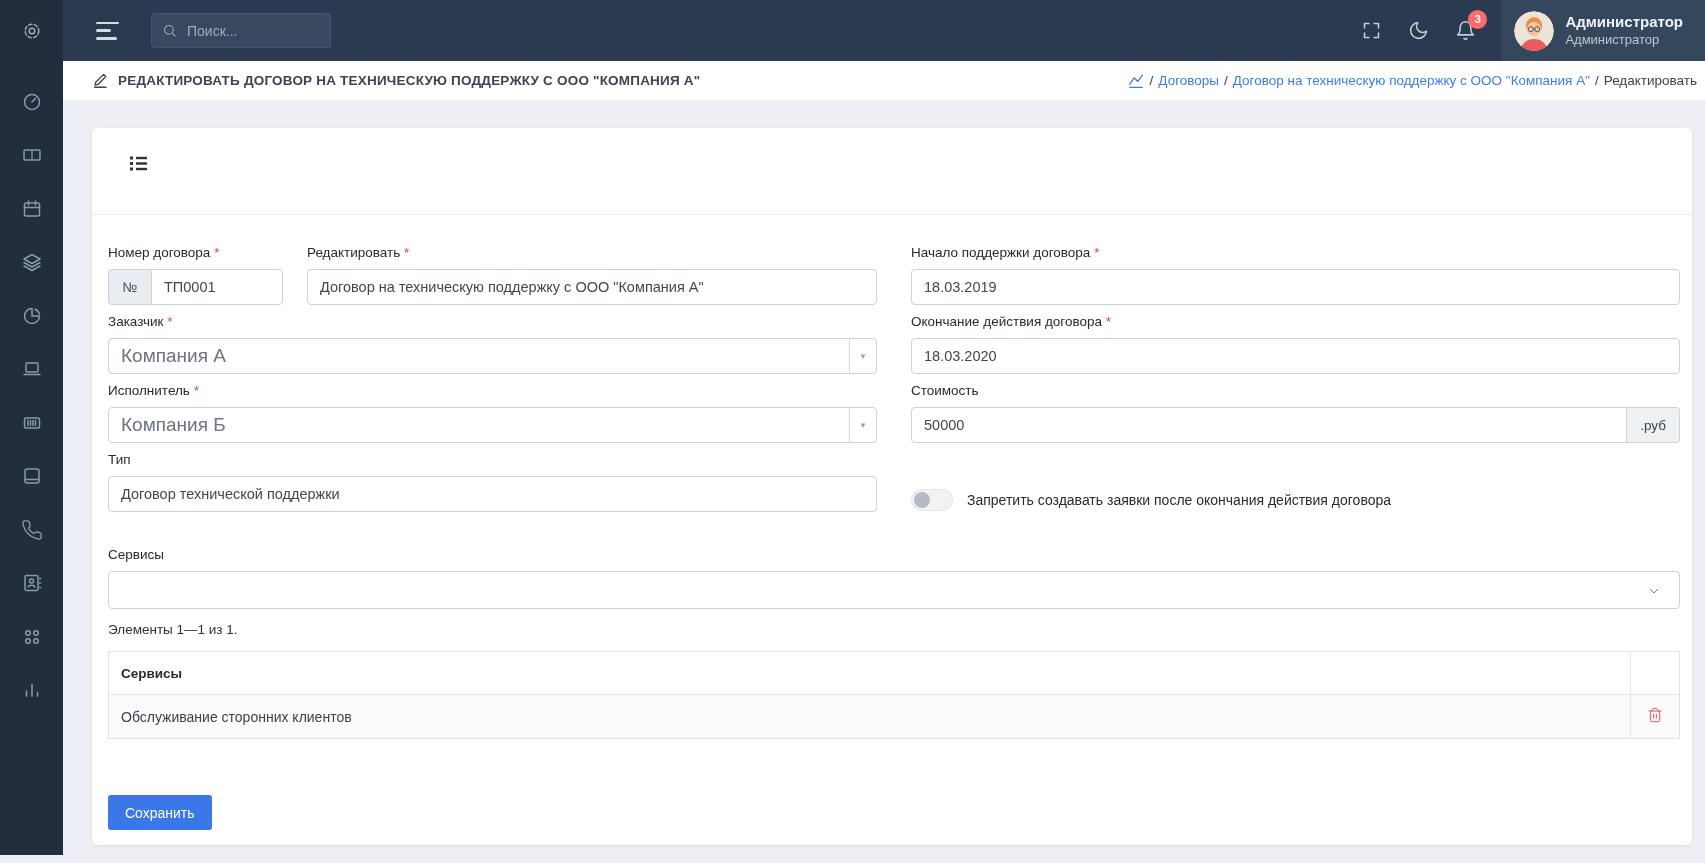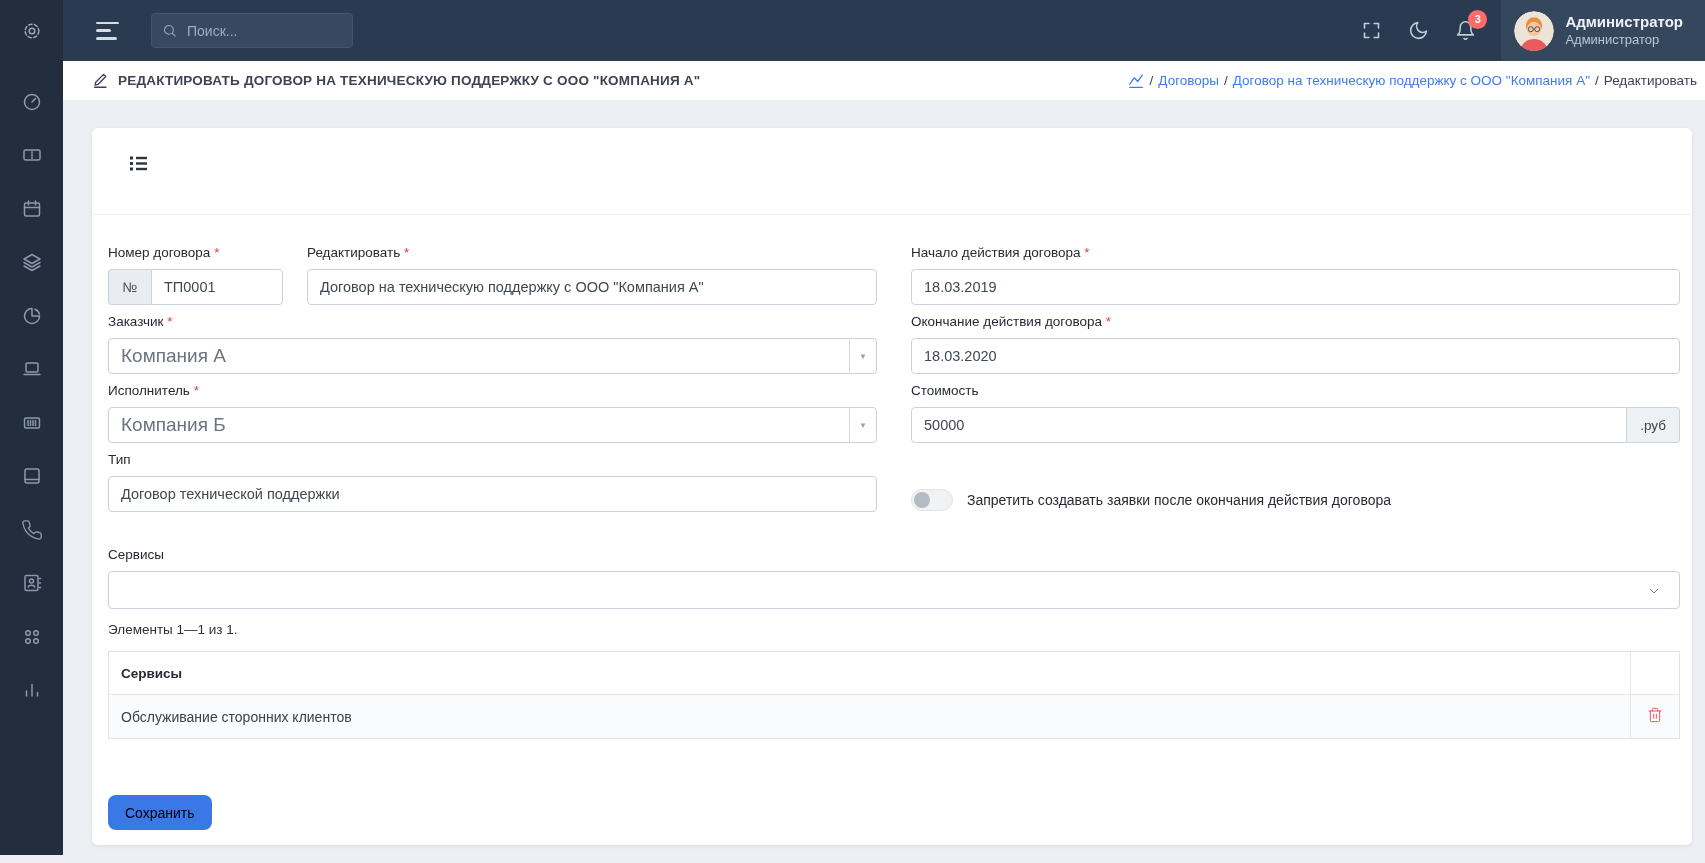--- a/index.html
+++ b/index.html
@@ -25,21 +25,21 @@
 
   
   .topbar {
     position:absolute; left:63px; top:0; right:0; height:61px;
     background:#2a3a50; display:flex; align-items:center; z-index:2;
   }
   .hamburger { margin-left:33px; width:24px; height:18px; display:flex; flex-direction:column; justify-content:space-between; cursor:pointer; }
   .hamburger span { display:block; height:2.6px; border-radius:2px; background:#d4dce6; }
   .hamburger .h1 { width:23px; } .hamburger .h2 { width:15px; } .hamburger .h3 { width:21px; }
   .search {
-    margin-left:31px; width:202px; height:35px; background:#37485f;
+    margin-left:31px; width:180px; height:35px; background:#37485f;
     border:1px solid #44566f; border-radius:4px;
     display:flex; align-items:center; padding:0 10px; gap:8px;
   }
   .search svg { stroke:#9aa9bc; fill:none; stroke-width:1.8; stroke-linecap:round; flex:0 0 auto; }
   .search input {
     background:transparent; border:none; outline:none; width:100%;
     font-family:"Liberation Sans",sans-serif; font-size:14px; color:#dde4ec;
   }
   .search input::placeholder { color:#9fadbf; }
   .top-actions { margin-left:auto; display:flex; align-items:center; gap:23px; margin-right:24px; }
@@ -132,21 +132,21 @@
     text-align:left; font-size:13.5px; font-weight:bold; color:#262b33;
     padding:12px 12px; height:43px; background:#fff;
   }
   table.services td { font-size:14px; color:#3c424a; padding:12px 12px; height:43px; border-top:1px solid #e3e7eb; background:#fafbfc; }
   .col-actions { width:49px; border-left:1px solid #e3e7eb; text-align:center !important; }
   .trash-btn { display:inline-flex; cursor:pointer; }
   .trash-btn svg { stroke:#e8555f; fill:none; stroke-width:1.5; stroke-linecap:round; stroke-linejoin:round; }
 
   .save-btn {
     margin-top:56px; display:inline-flex; align-items:center; justify-content:center;
-    height:35px; padding:12px 17px; background:#3a78e8; color:#000000; border:none; border-radius:8px;
+    height:35px; padding:12px 17px; background:#3a78e8; color:#ffffff; border:none; border-radius:3px;
     font-family:"Liberation Sans",sans-serif; font-size:14px; cursor:pointer;
   }
 </style>
 </head>
 <body>
 
 <div class="app">
 
   <aside class="sidebar">
     <div class="side-logo">
@@ -380,21 +380,21 @@
               <label class="field-label">
                 <span>Тип</span>
               </label>
               <input class="t-input" type="text" value="Договор технической поддержки" style="">
             </div>
           </div>
 
           <div class="col">
             <div class="field">
               <label class="field-label">
-                <span>Начало действия договора</span>
+                <span>Начало поддержки договора</span>
                 <span class="req">*</span>
               </label>
               <input class="t-input" type="text" value="18.03.2019" style="">
             </div>
 
             <div class="field">
               <label class="field-label">
                 <span>Окончание действия договора</span>
                 <span class="req">*</span>
               </label>

